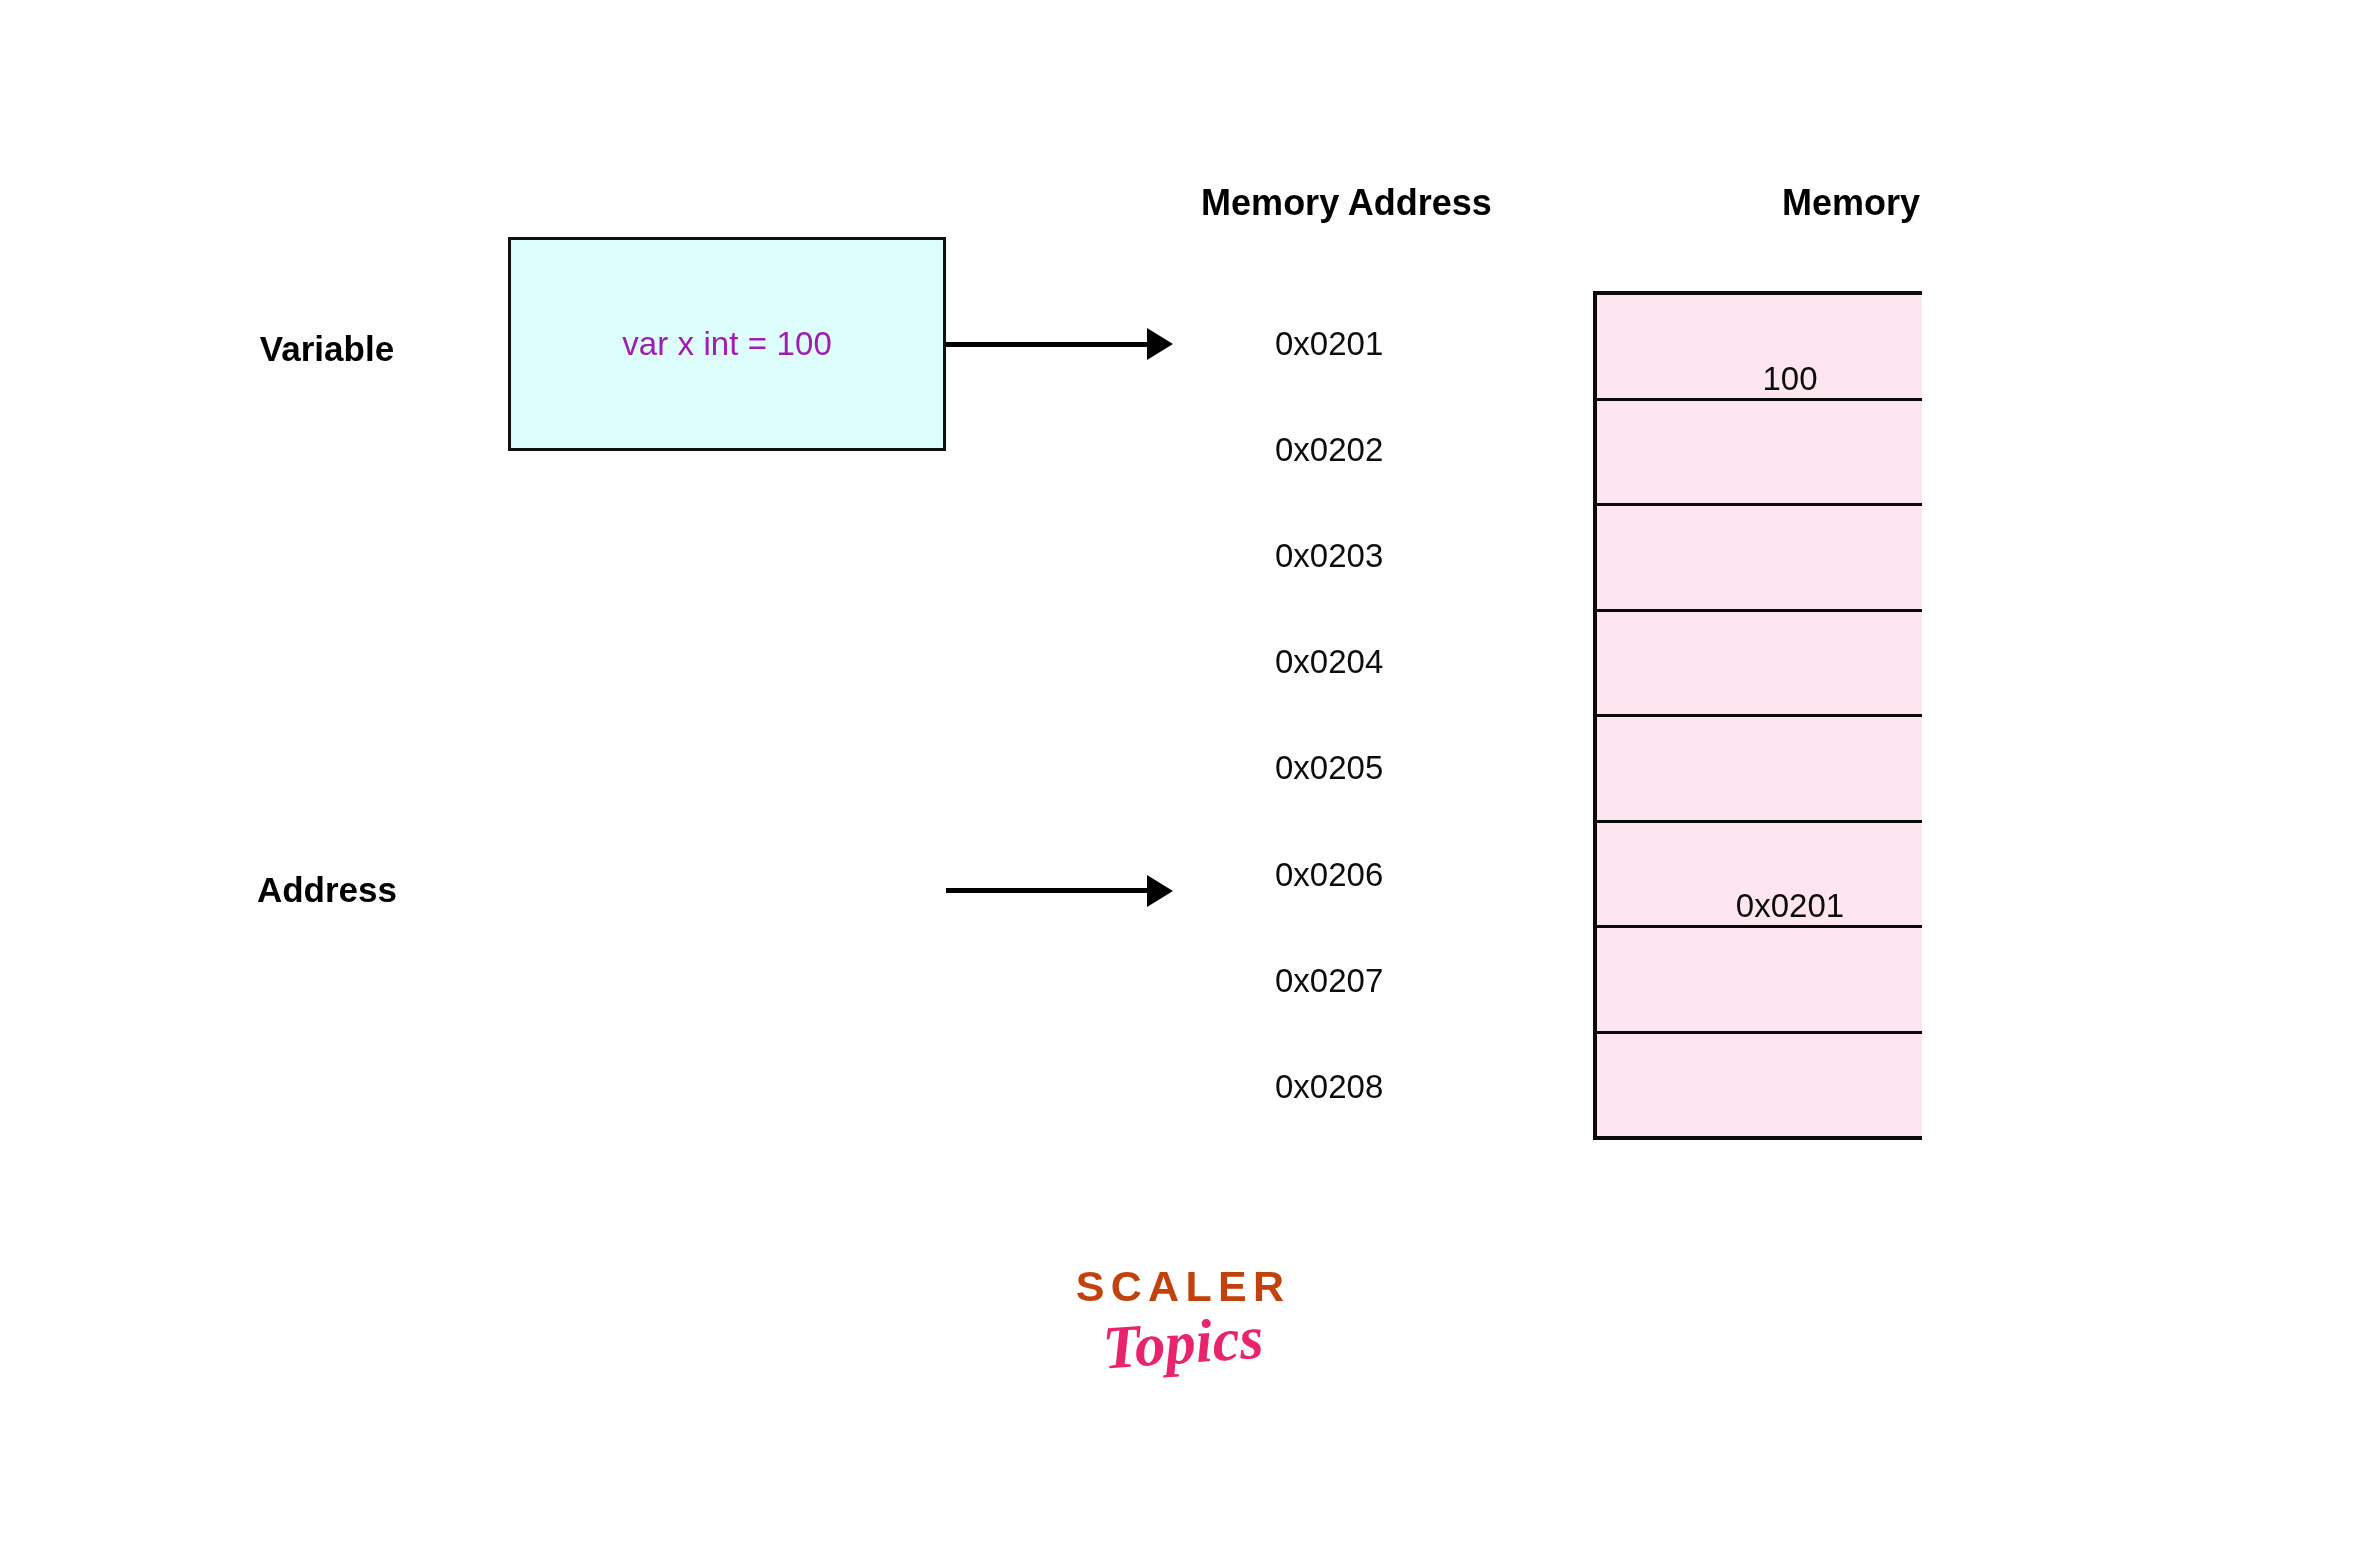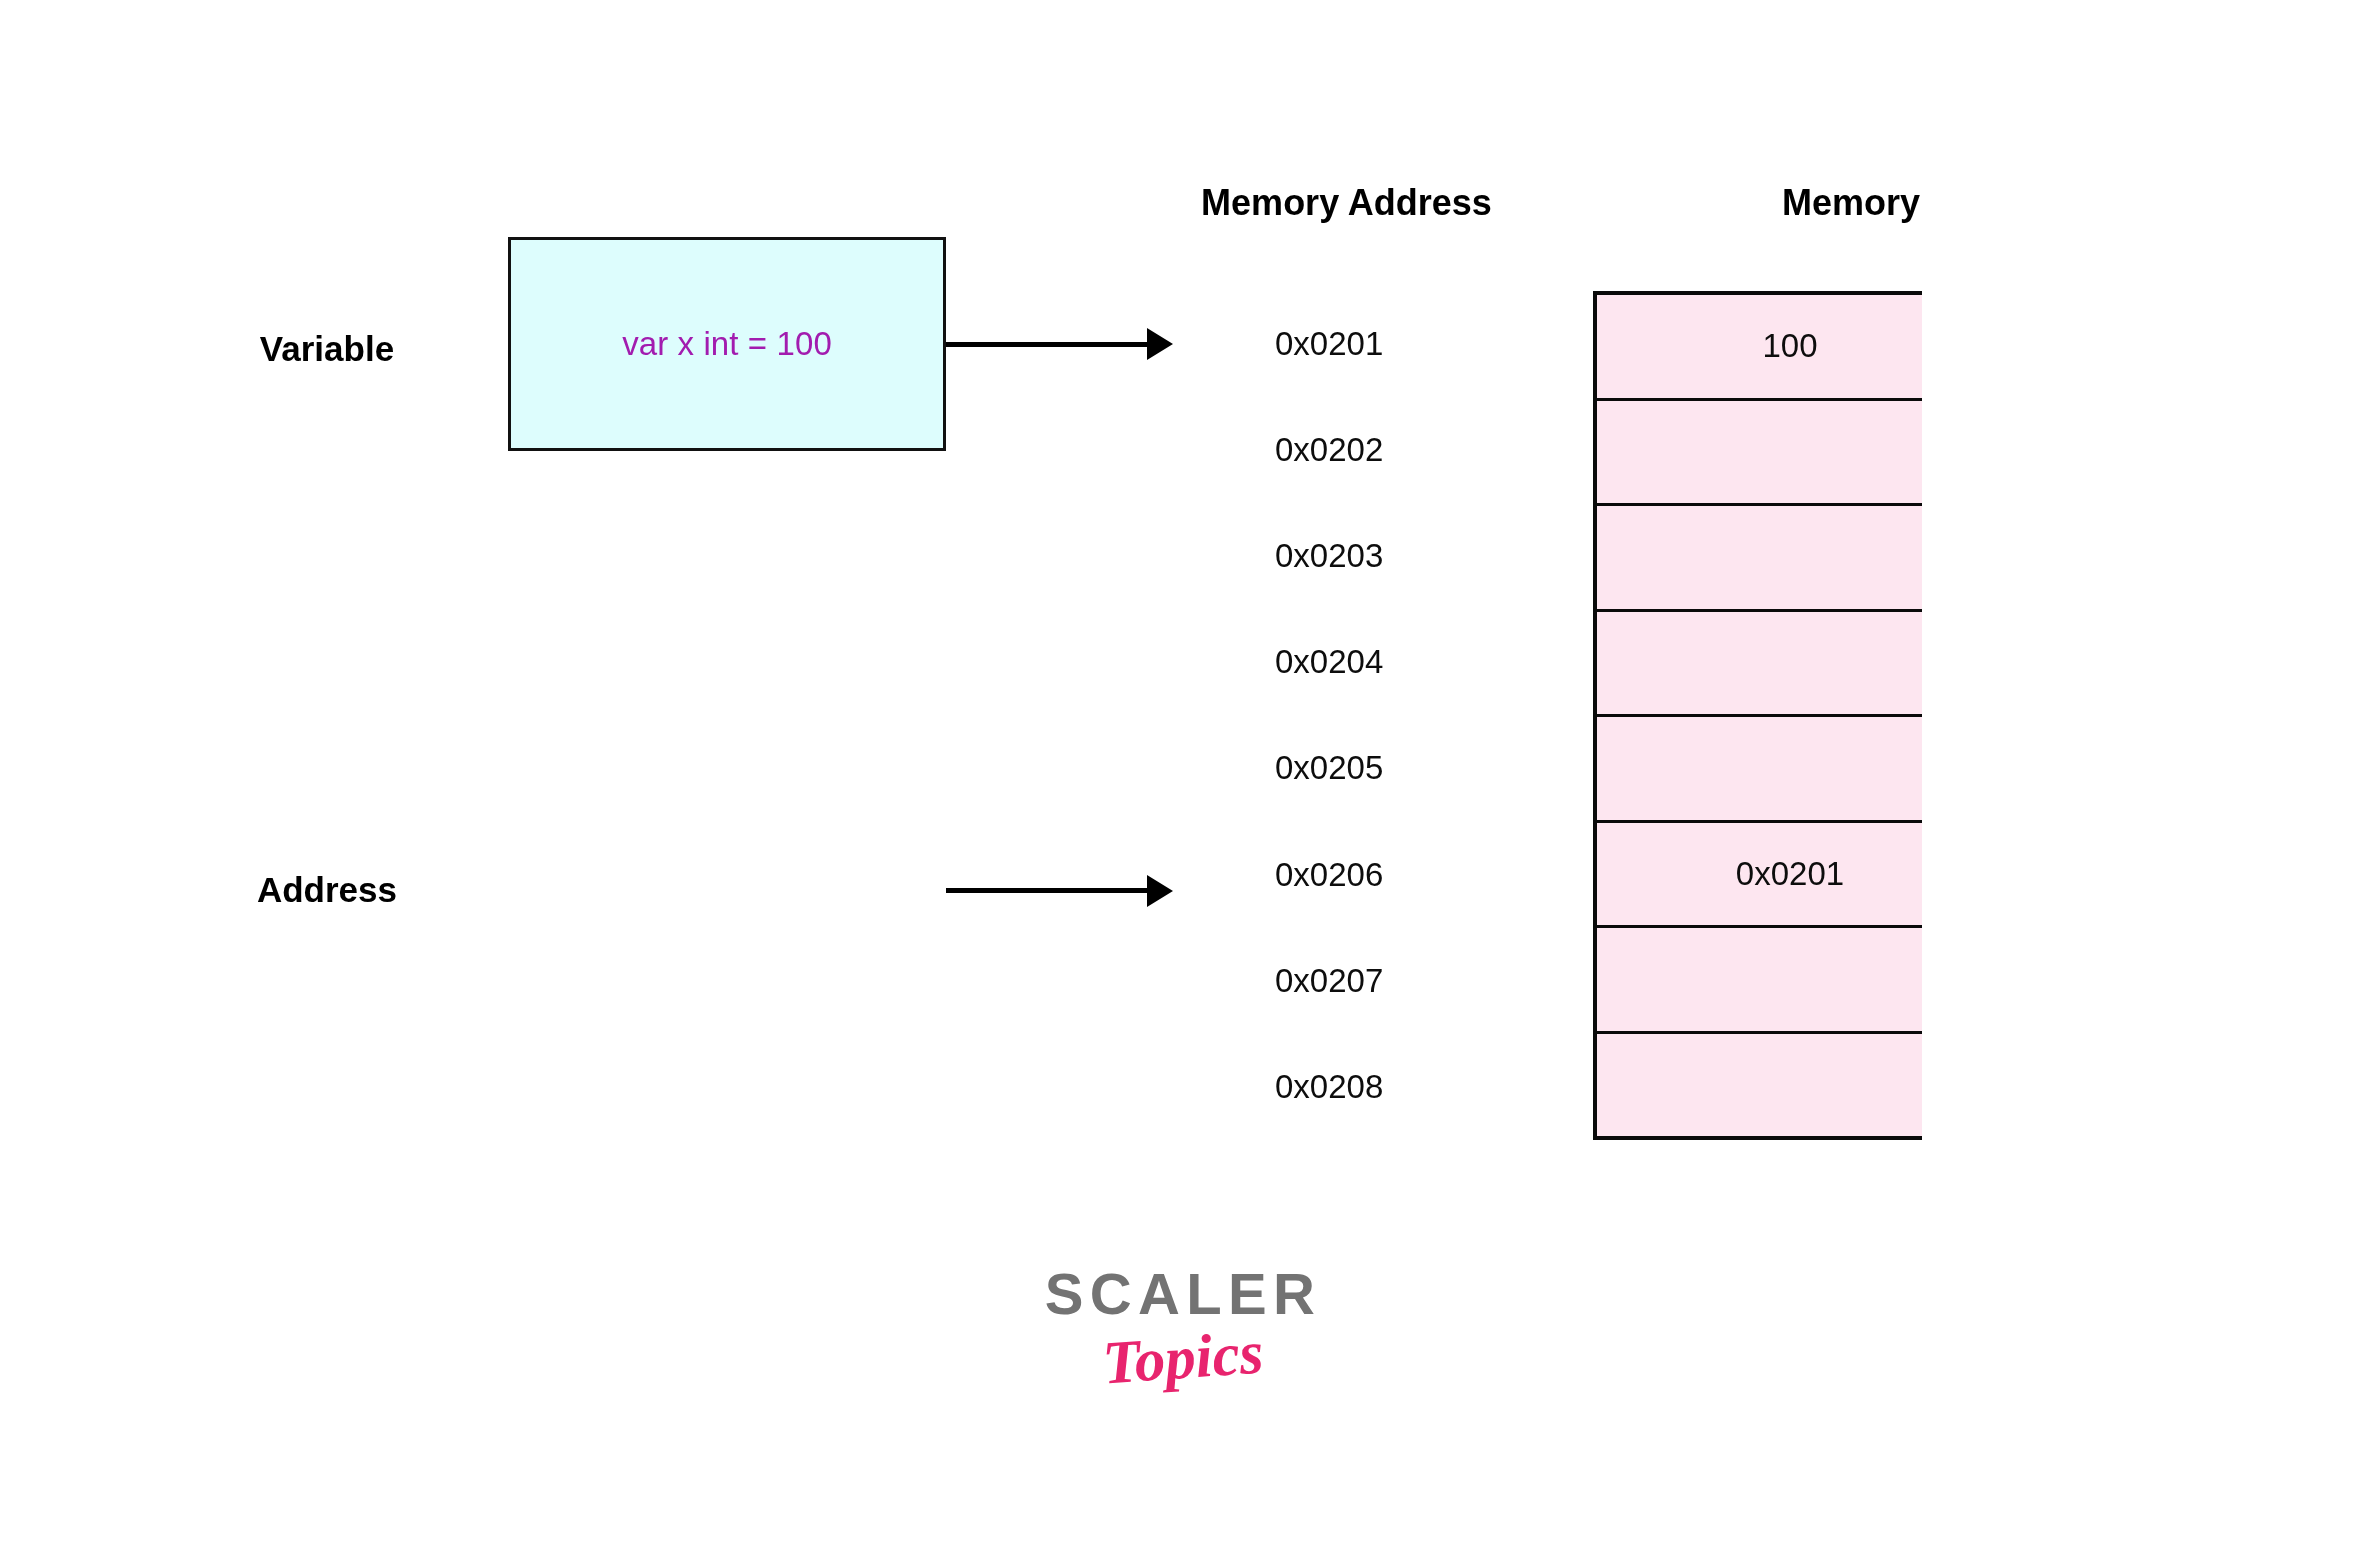--- a/index.html
+++ b/index.html
@@ -103,21 +103,21 @@
     background: #fde6f0;
     display: flex;
     flex-direction: column;
   }
   .mem-cell {
     flex: 1 1 0;
     box-sizing: border-box;
     border-bottom: 3.5px solid #0a0a0a;
     background: #fde6f0;
     display: flex;
-    align-items: center;
+    align-items: flex-end;
     justify-content: center;
   }
   .mem-cell:last-child { border-bottom: none; }
   .mem-cell .mem-value {
     font-family: "Liberation Sans", sans-serif;
     font-size: 33px;
     color: #0d0d0d;
     white-space: nowrap;
   }
 
@@ -134,23 +134,23 @@
   #logo {
     left: 1009px;
     top: 1265px;
     width: 348px;
     height: 160px;
     text-align: center;
   }
   #logo-scaler {
     font-family: "Liberation Sans", sans-serif;
     font-weight: bold;
-    font-size: 58px;
+    font-size: 43px;
     letter-spacing: 6.3px;
-    color: #737373;
+    color: #c2410c;
     line-height: 1.0;
     display: block;
   }
   #logo-topics {
     font-family: "Liberation Serif", serif;
     font-style: italic;
     font-weight: bold;
     font-size: 61px;
     color: #e8246e;
     line-height: 1.05;

